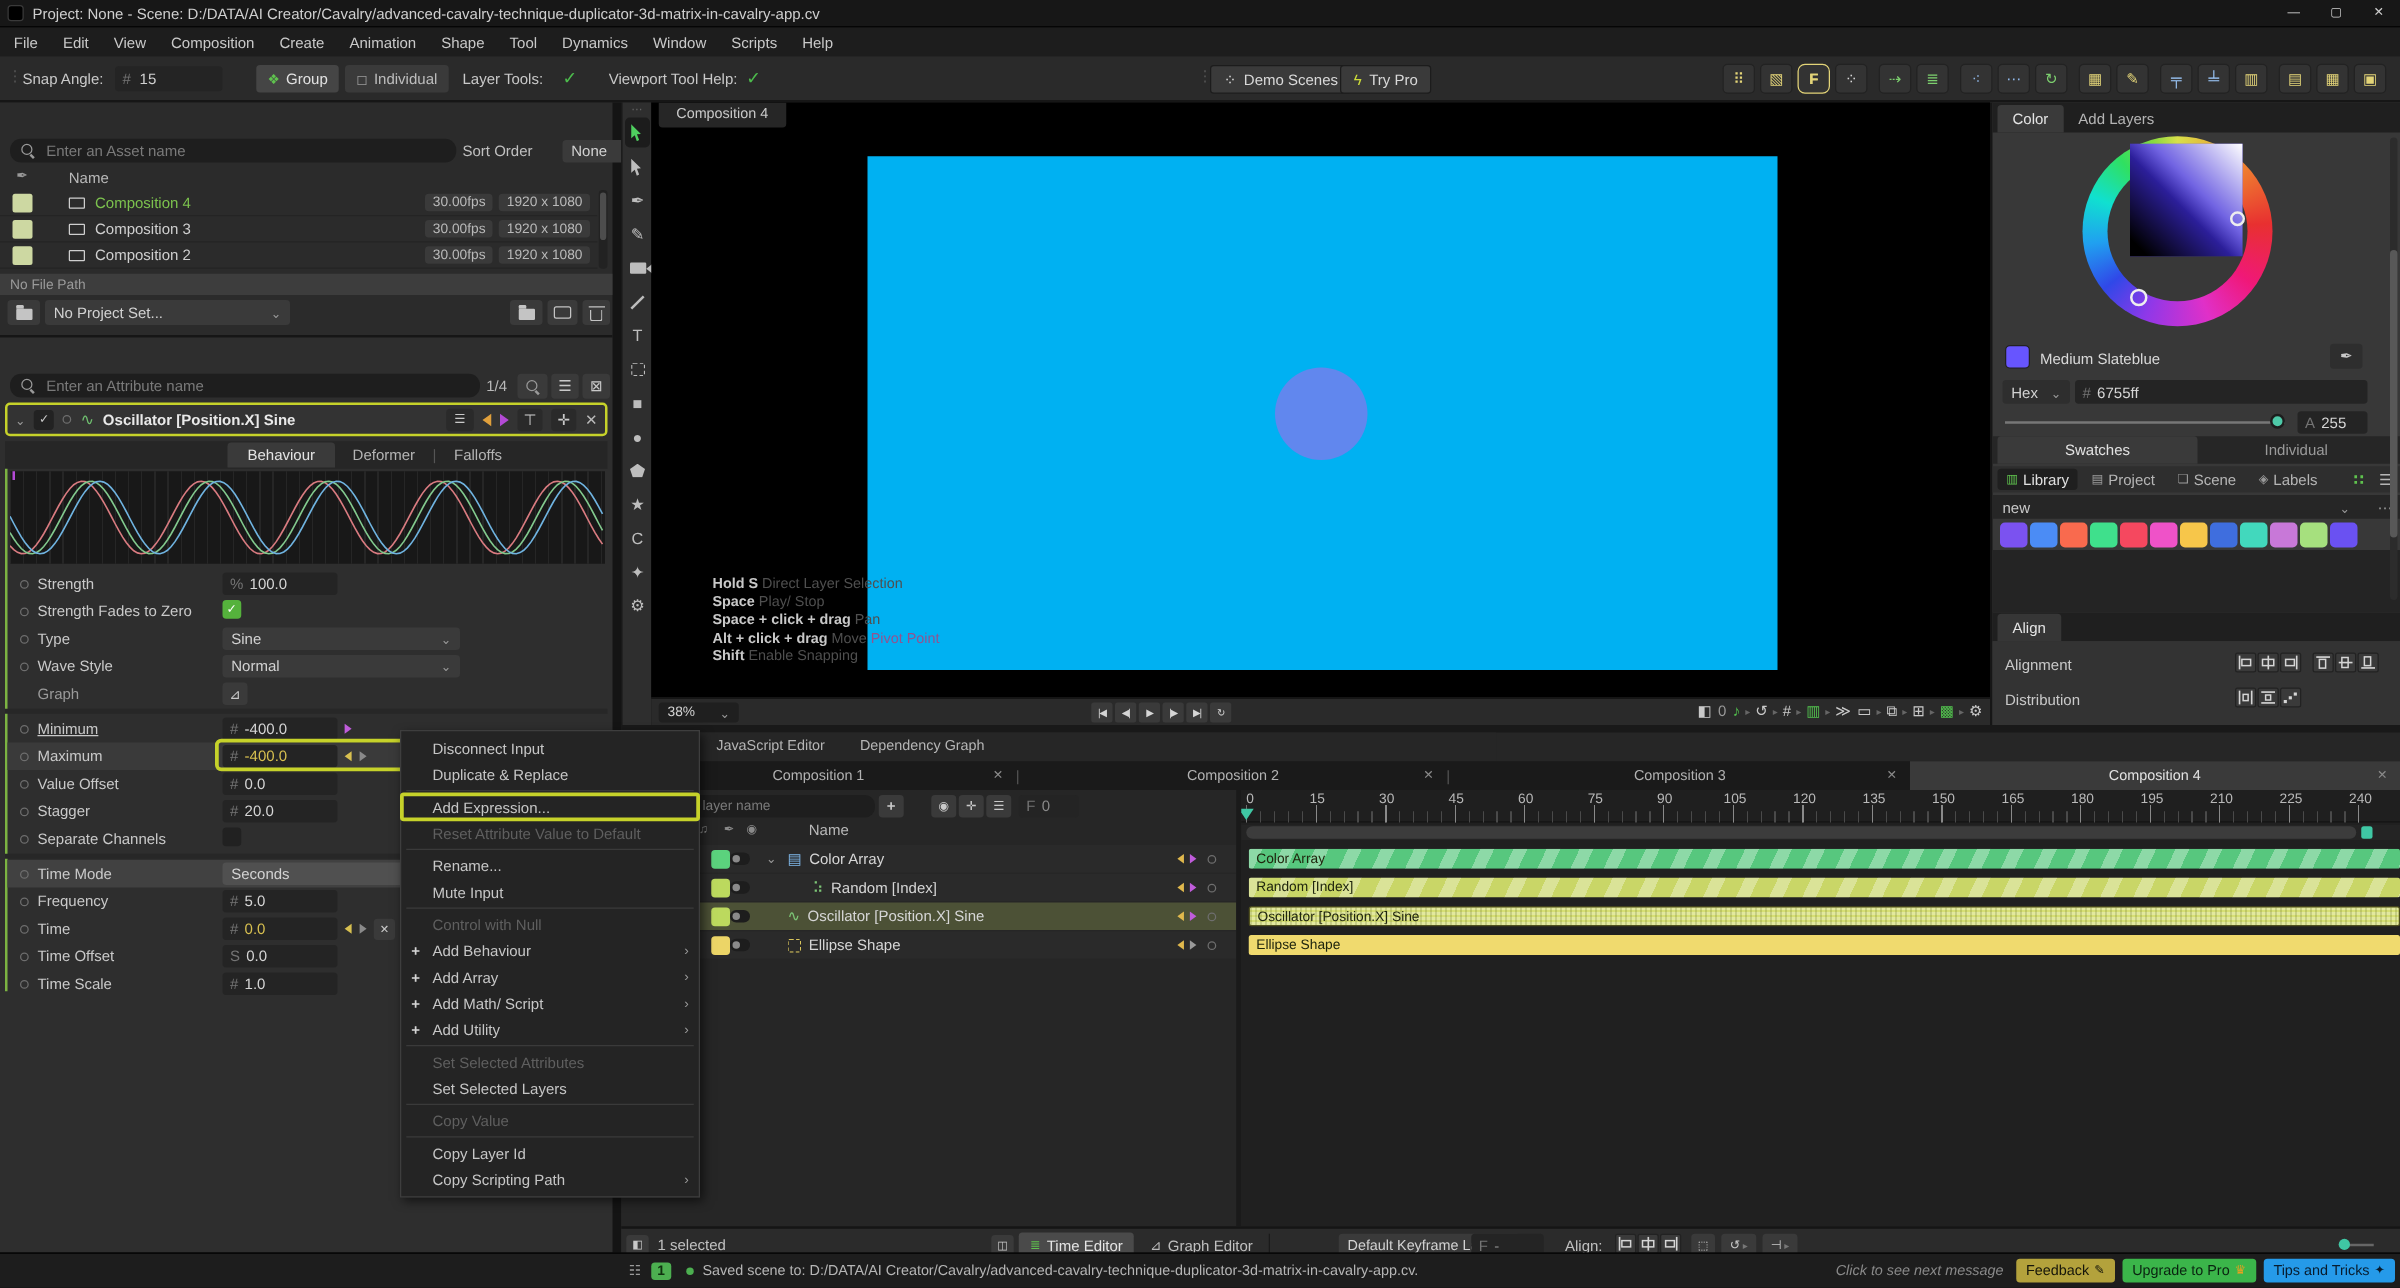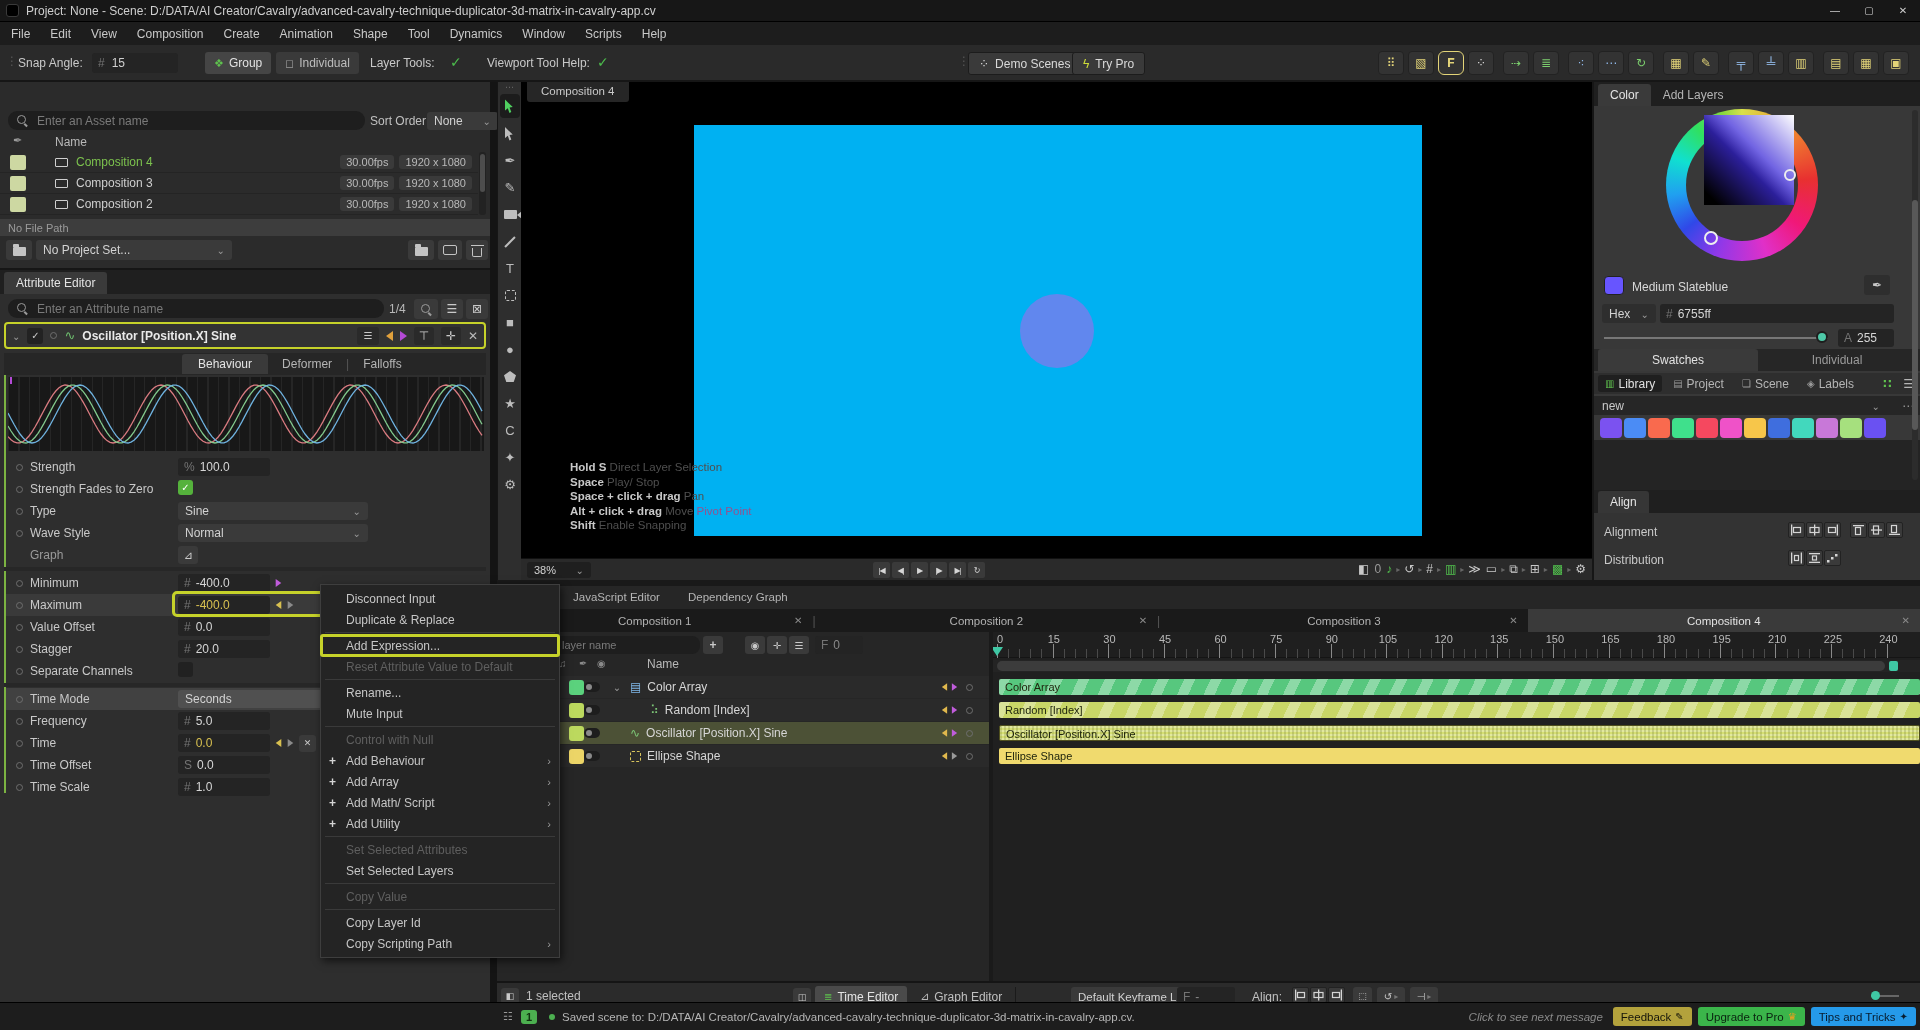--- a/index.html
+++ b/index.html
@@ -133,21 +133,21 @@
       <div class="tbtn" style="color: rgb(227, 212, 120);">▣</div>
     </div>
 </div>
 
 <div class="panel" style="left:0;top:82px;width:490px;height:186px;background:#2b2b2b;">
   <div class="abs well" style="left:8px;top:29px;width:357px;height:19px;">
     <span class="mag"></span>
     <input placeholder="Enter an Asset name" style="">
   </div>
   <span class="abs" style="left:370px;top:32px;color:#c0c0c0;">Sort Order</span>
-  <div class="abs dd" style="left:427px;top:30px;width:71px;height:18px;align-items:center;">
+  <div class="abs dd" style="left:450px;top:30px;width:71px;height:18px;align-items:center;">
     <span class="grow">None</span>
       <span class="chev"></span>
   </div>
   <span class="abs" style="left:13px;top:52px;color:#9a9a9a;font-size:11px;transform:rotate(0deg);">✒</span>
   <span class="abs" style="left:55px;top:53px;color:#b9b9b9;">Name</span>
   <div id="asset-rows" class="abs" style="left:0;top:70px;width:478px;height:64px;overflow:hidden;">
       <div class="flex" style="height: 21px; border-bottom: 1px solid rgb(36, 36, 36);">
         <div style="width: 16px; height: 15px; background: rgb(205, 216, 162); border-radius: 2px; margin-left: 10px;"></div>
         <div style="width: 13px; height: 9px; border: 1.5px solid rgb(207, 207, 207); border-radius: 1px; margin-left: 29px;"></div>
         <span style="margin-left: 8px; flex: 1 1 0%; color: rgb(124, 194, 78);">Composition 4</span>
@@ -187,23 +187,20 @@
     </div>
   <div class="abs box" style="left:438px;top:158px;width:24px;height:20px;">
       <span class="imonitor"></span>
     </div>
   <div class="abs box" style="left:466px;top:158px;width:22px;height:20px;">
       <span class="itrash"></span>
     </div>
 </div>
 
 <div class="panel" style="left:0;top:268px;width:490px;height:734px;background:#2e2e2e;border-top:2px solid #161616;">
-  <div class="tabbar" style="height:24px;">
-    <div class="tab sel">Attribute Editor</div>
-  </div>
   <div class="abs well" style="left:8px;top:29px;width:376px;height:19px;">
     <span class="mag"></span>
     <input placeholder="Enter an Attribute name" style="">
   </div>
   <span class="abs" style="left:389px;top:32px;color:#b9b9b9;">1/4</span>
   <div class="abs box" style="left:414px;top:29px;width:24px;height:20px;">
       <span class="mag"></span>
     </div>
   <div class="abs box" style="left:441px;top:29px;width:22px;height:20px;">☰</div>
   <div class="abs box" style="left:466px;top:29px;width:22px;height:20px;">⊠</div>
@@ -280,21 +277,21 @@
         </div>
       </div>
       <div class="flex" style="height: 22px; position: relative; padding-left: 10px;">
         <span style="width: 7px;"></span>
         <span style="margin-left: 7px; color: rgb(154, 154, 154);">Graph</span>
         <div style="position: absolute; left: 172px; top: 2px; display: flex; align-items: center; gap: 5px;">
           <div class="box" style="width: 20px; height: 18px; font-size: 11px;">⊿</div>
         </div>
       </div>
       <div style="height: 4px; background: rgb(39, 39, 39); margin: 1px -2px;"></div>
-      <div class="flex" style="height: 22px; position: relative; padding-left: 10px;">
+      <div class="flex" style="height: 22px; position: relative; padding-left: 10px; text-decoration: underline;">
         <span class="circ"></span>
         <span style="margin-left: 7px; color: rgb(201, 201, 201);">Minimum</span>
         <div style="position: absolute; left: 172px; top: 2px; display: flex; align-items: center; gap: 5px;">
           <div class="inp" style="width: 92px; height: 18px;">
             <span class="pfx">#</span>
             <span class="val">-400.0</span>
           </div>
           <span class="arrR" style="border-left-color: rgb(192, 92, 219); transform: scale(0.8);"></span>
         </div>
       </div>

